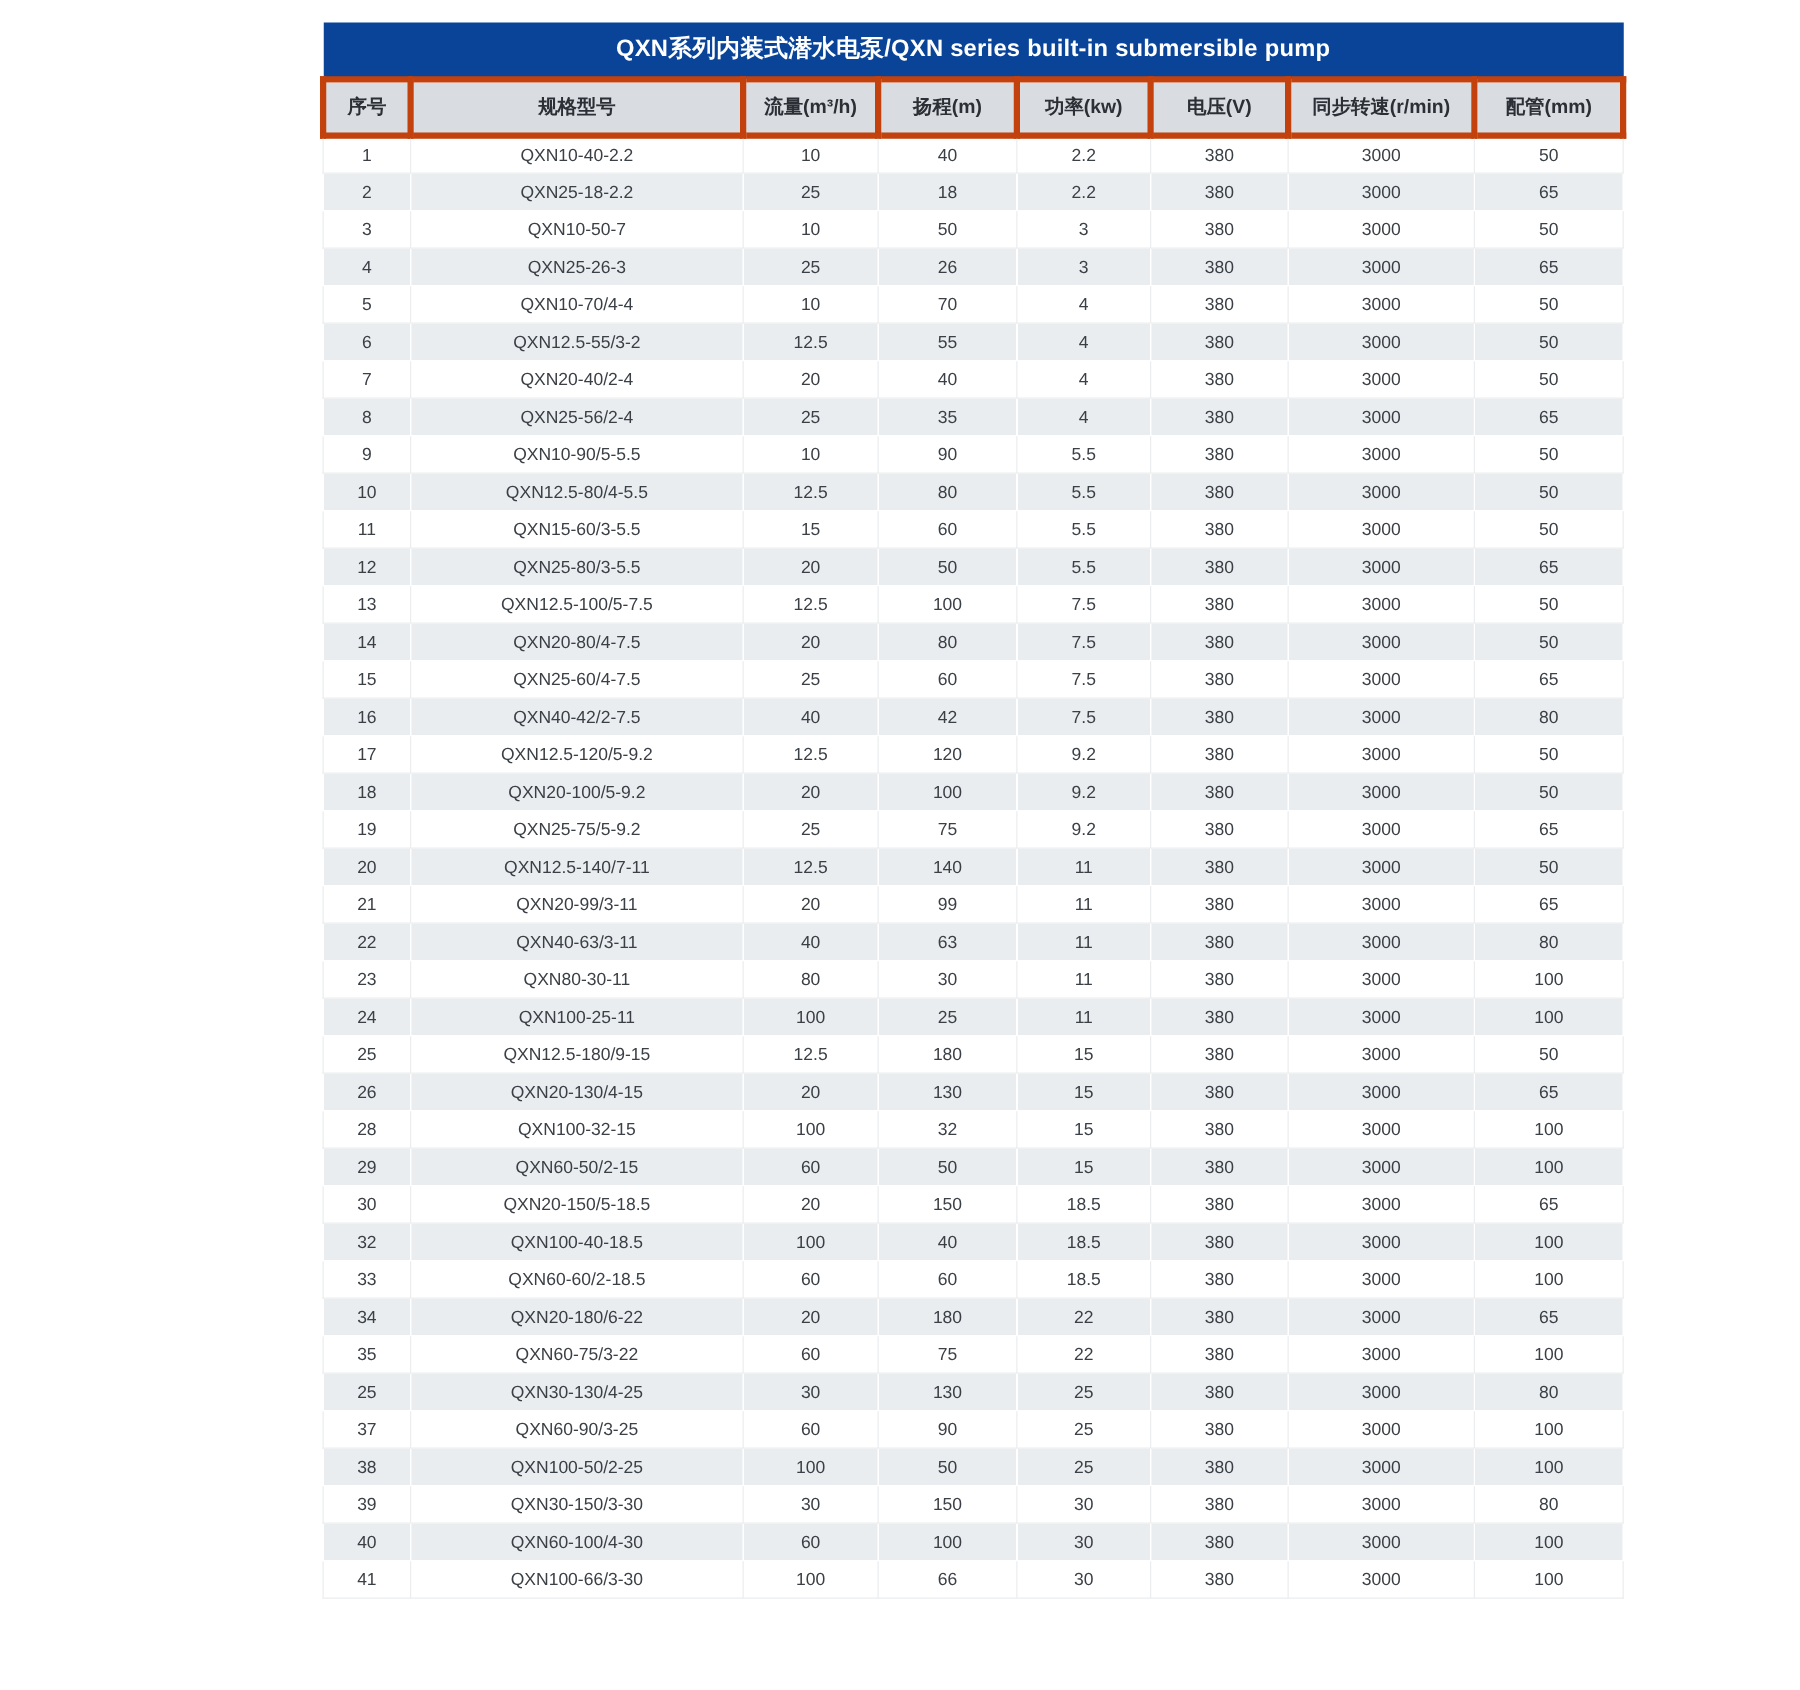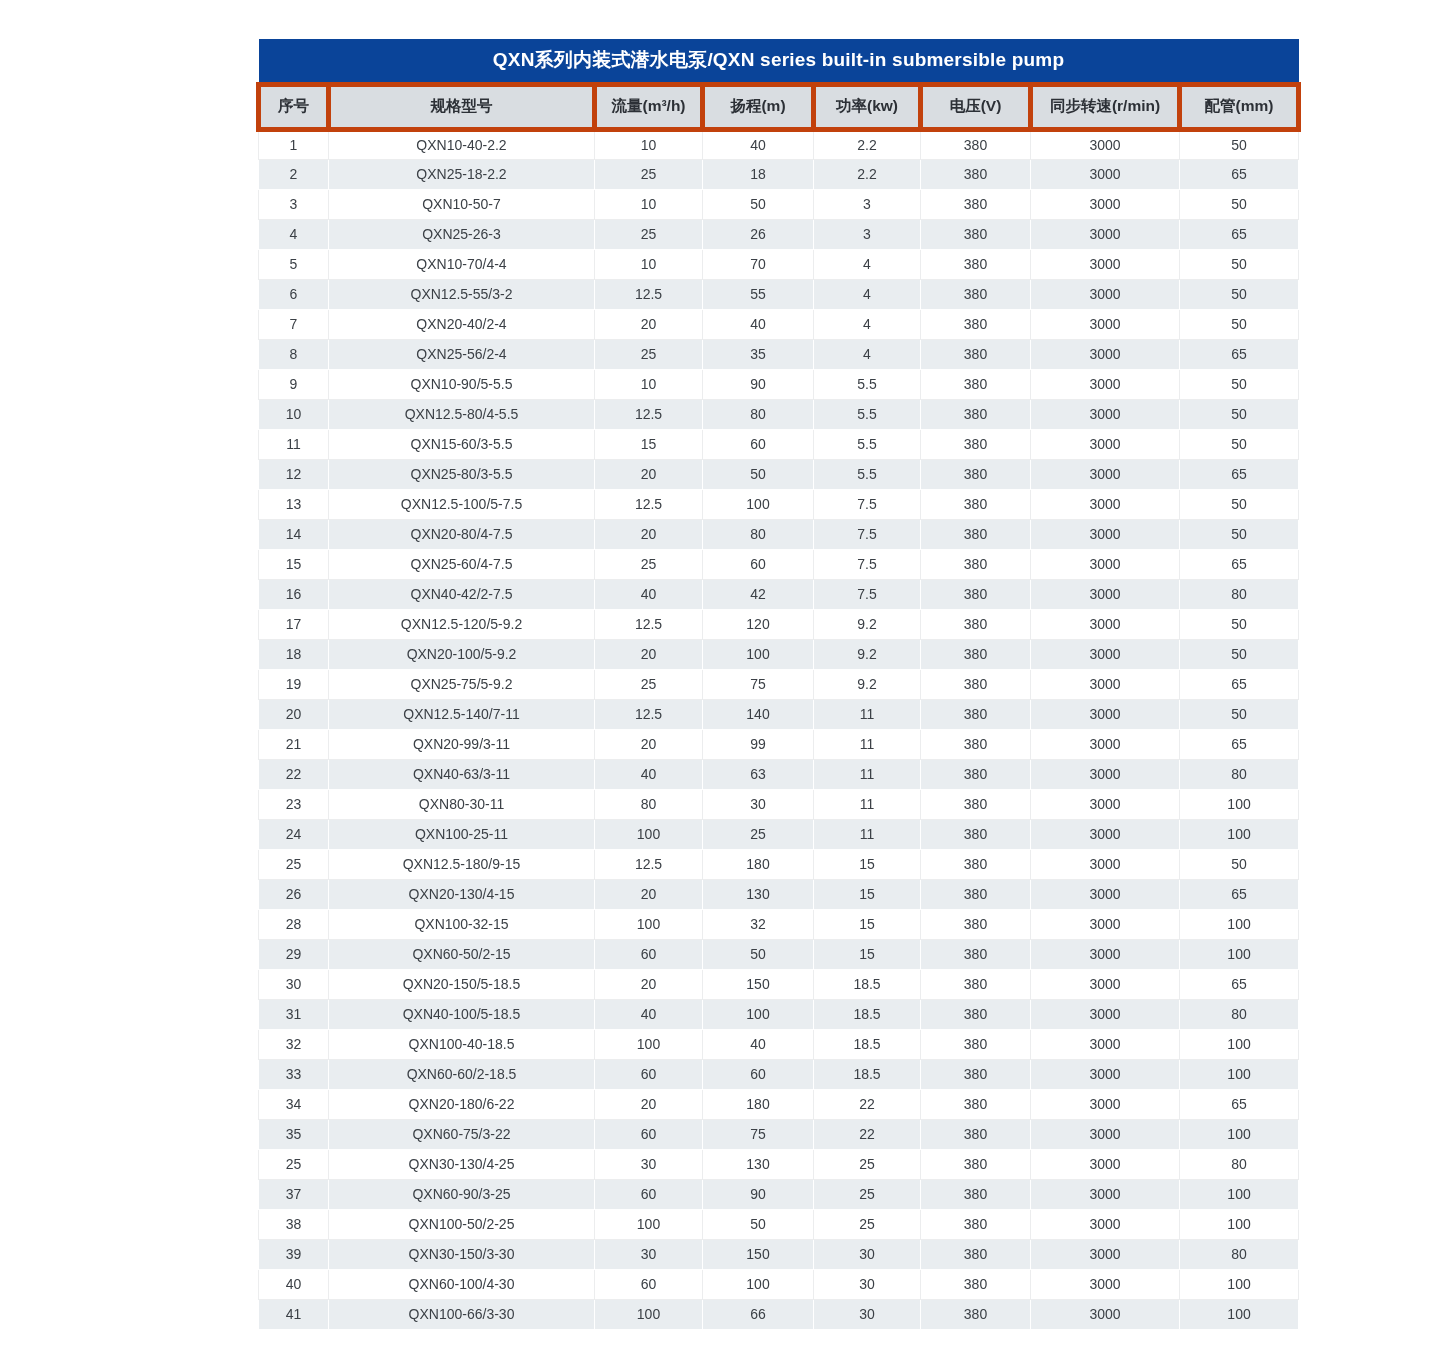--- a/index.html
+++ b/index.html
@@ -17,21 +17,20 @@
   .spec-table-wrap {
     position: absolute;
     left: 256px;
     top: 18px;
     width: 1040px;
   }
   table.spec-table {
     width: 100%;
     border-collapse: collapse;
     table-layout: fixed;
-    margin-top: 21px;
   }
   .title-bar td {
     background: #0a4499;
     color: #ffffff;
     font-size: 19px;
     font-weight: bold;
     text-align: center;
     height: 45px;
     letter-spacing: 0.2px;
     border: none;
@@ -378,30 +377,20 @@
             <td>30</td>
             <td>QXN20-150/5-18.5</td>
             <td>20</td>
             <td>150</td>
             <td>18.5</td>
             <td>380</td>
             <td>3000</td>
             <td>65</td>
           </tr>
           <tr>
-            <td>31</td>
-            <td>QXN40-100/5-18.5</td>
-            <td>40</td>
-            <td>100</td>
-            <td>18.5</td>
-            <td>380</td>
-            <td>3000</td>
-            <td>80</td>
-          </tr>
-          <tr>
             <td>32</td>
             <td>QXN100-40-18.5</td>
             <td>100</td>
             <td>40</td>
             <td>18.5</td>
             <td>380</td>
             <td>3000</td>
             <td>100</td>
           </tr>
           <tr>

